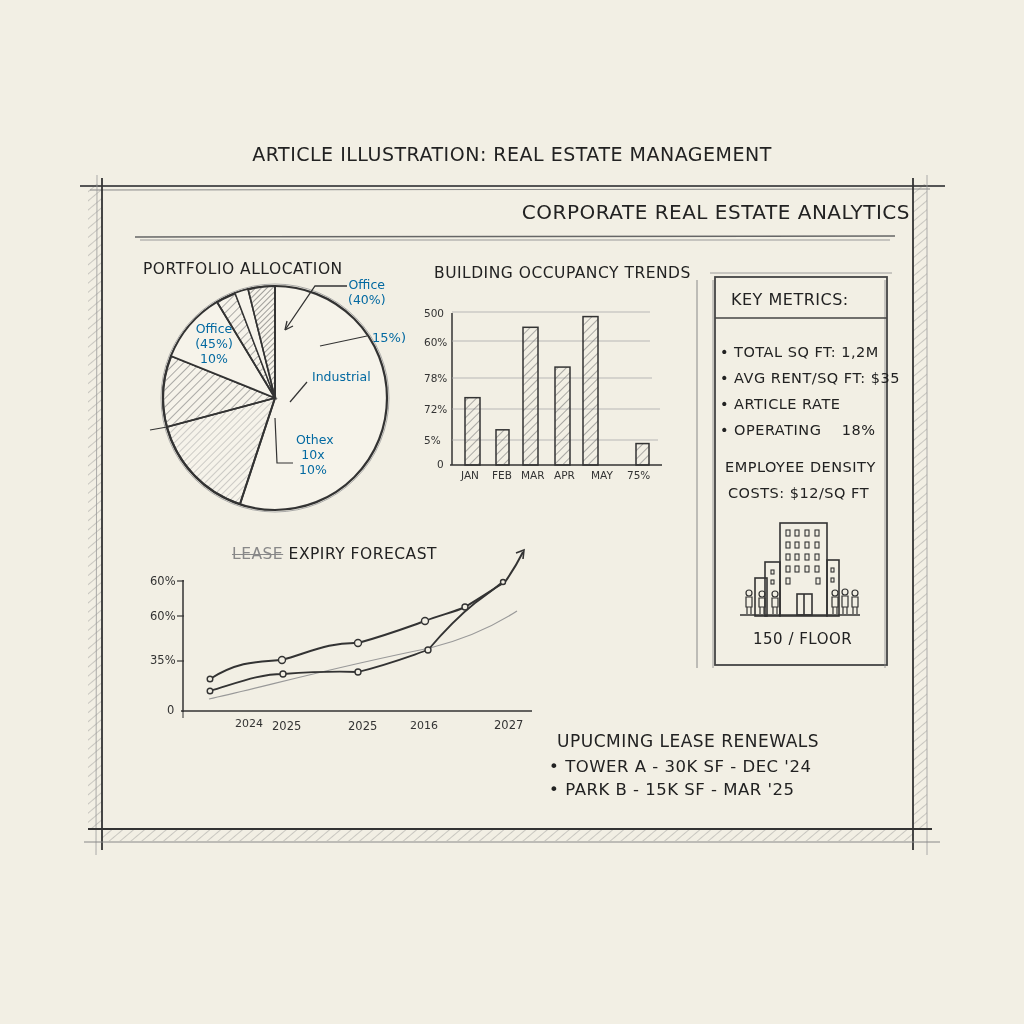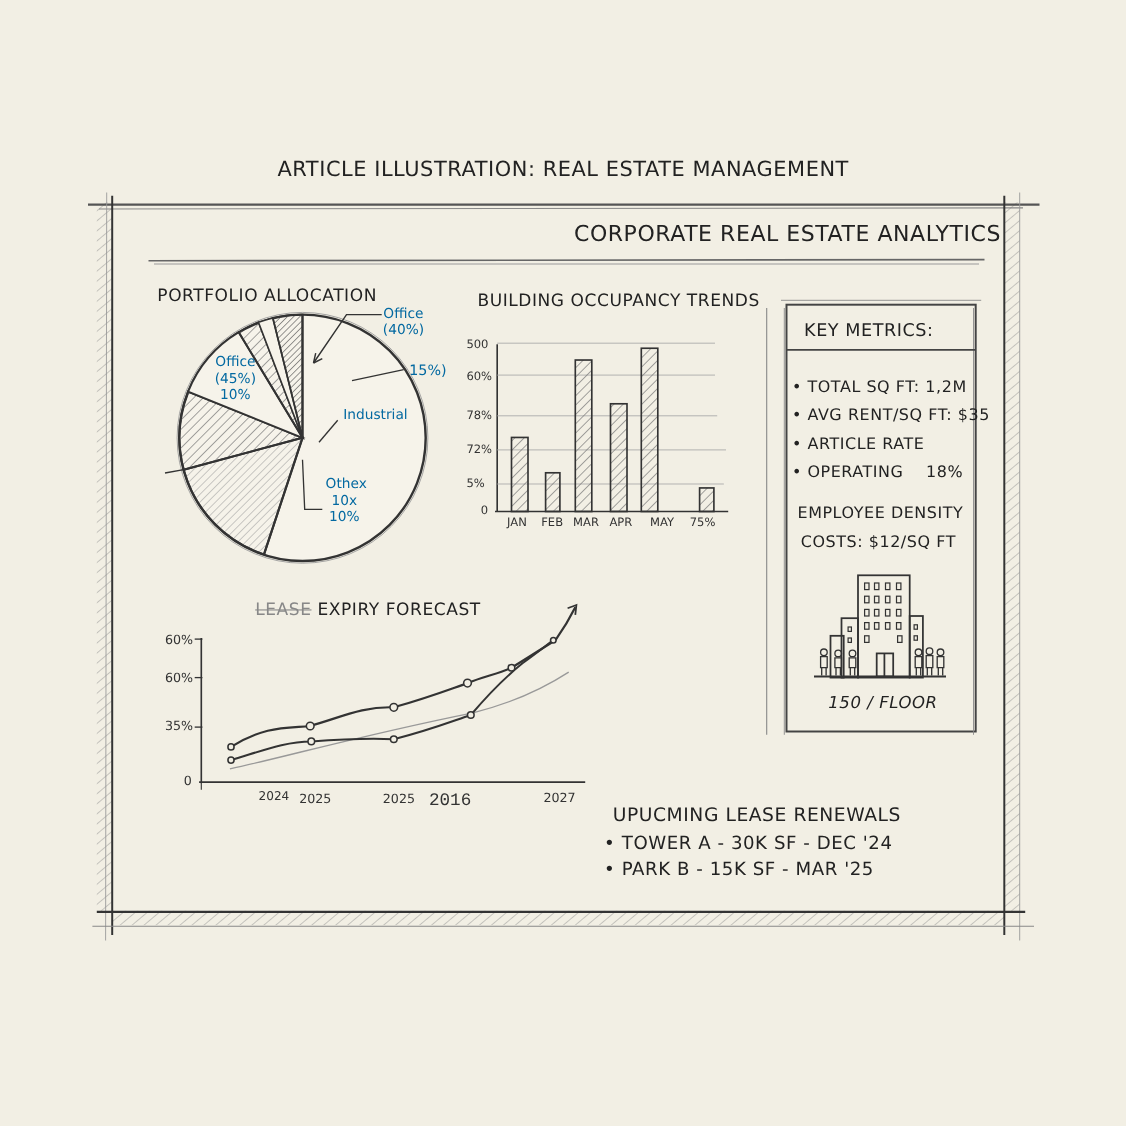--- a/index.html
+++ b/index.html
@@ -237,31 +237,31 @@
   <span style="color:#888; text-decoration: line-through;">LEASE</span>
   <span>EXPIRY FORECAST</span>
 </div>
 <div class="abs tick" style="left:150px; top:574px; font-size:11.5px;">60%</div>
 <div class="abs tick" style="left:150px; top:609px; font-size:11.5px;">60%</div>
 <div class="abs tick" style="left:150px; top:653px; font-size:11.5px;">35%</div>
 <div class="abs tick" style="left:167px; top:703px; font-size:11.5px;">0</div>
 <div class="abs tick" style="left:195px; top:717px; font-size:11px;margin-left:40px;">2024</div>
 <div class="abs tick" style="left:272px; top:719px; font-size:11.5px;">2025</div>
 <div class="abs tick" style="left:348px; top:719px; font-size:11.5px;">2025</div>
-<div class="abs tick" style="left:390px; top:719px; font-size:16px;font-family:Liberation Mono, monospace;">2016</div>
+<div class="abs tick" style="left:410px; top:719px; font-size:11px;">2016</div>
 <div class="abs tick" style="left:494px; top:718px; font-size:11.5px;">2027</div>
 
 <div class="abs hand" style="left:731px; top:290px; font-size:16px;">KEY METRICS:</div>
 <div id="metrics-list" class="abs" style="left:720px; top:339px;">
     <div class="hand metric"><span style="margin-right: 5px;">•</span><span style="white-space: pre;">TOTAL SQ FT: 1,2M</span></div>
     <div class="hand metric"><span style="margin-right: 5px;">•</span><span style="white-space: pre;">AVG RENT/SQ FT: $35</span></div>
     <div class="hand metric"><span style="margin-right: 5px;">•</span><span style="white-space: pre;">ARTICLE RATE</span></div>
     <div class="hand metric"><span style="margin-right: 5px;">•</span><span style="white-space: pre;">OPERATING    18%</span></div>
   </div>
 <div class="abs hand" style="left:725px; top:459px; font-size:14.5px;">EMPLOYEE DENSITY</div>
 <div class="abs hand" style="left:728px; top:485px; font-size:14.5px;">COSTS: $12/SQ FT</div>
-<div class="abs hand" style="left:753px; top:630px; font-size:15px;font-style:italic;">150 / FLOOR</div>
+<div class="abs hand" style="left:753px; top:630px; font-size:15px;">150 / FLOOR</div>
 
 <div class="abs hand" style="left:557px; top:731px; font-size:17px;">UPUCMING LEASE RENEWALS</div>
 <div id="renewals-list" class="abs" style="left:549px; top:755px;">
     <div class="hand renewal"><span style="margin-right: 6px;">•</span><span>TOWER A - 30K SF - DEC '24</span></div>
     <div class="hand renewal"><span style="margin-right: 6px;">•</span><span>PARK B - 15K SF - MAR '25</span></div>
   </div>
 
 </body></html>

